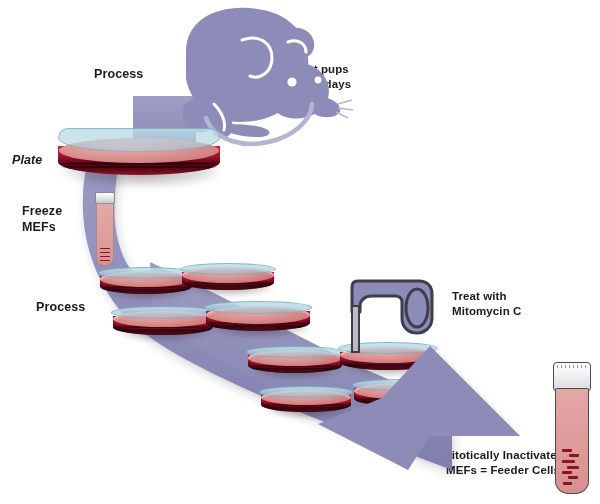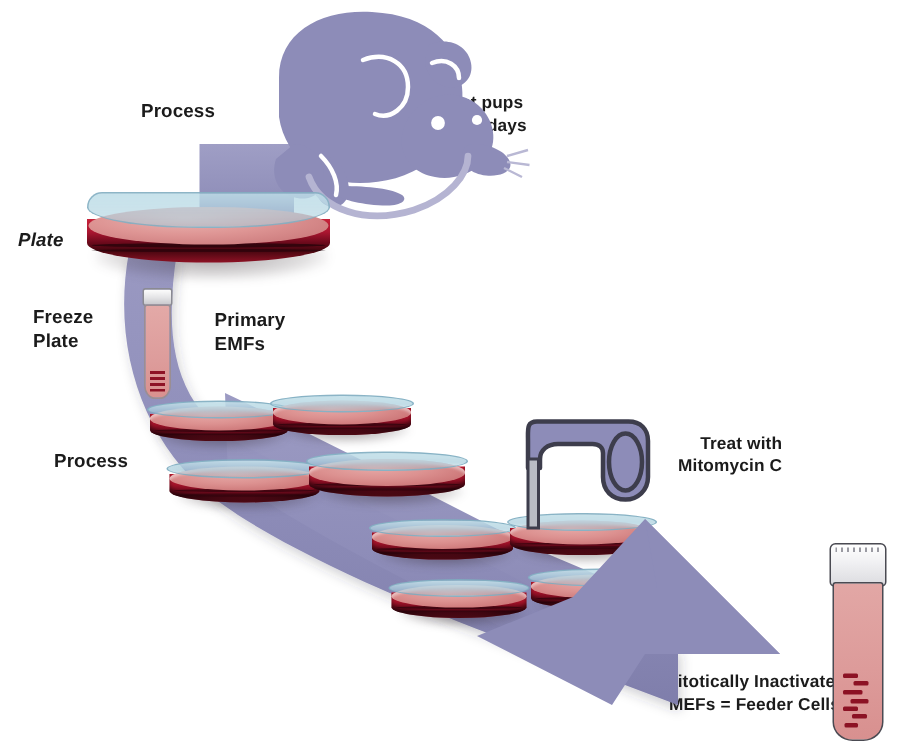--- a/index.html
+++ b/index.html
@@ -14,21 +14,21 @@
   .lbl.md{font-size:12.5px;}
   #title{position:absolute;left:308px;top:152px;width:234px;text-align:center;
          font-size:20.5px;font-weight:bold;color:#111;line-height:1.25;}
 
   #l-process{left:84px;top:66px;padding-left:10px;}
   #l-plate{left:12px;top:152px;font-style:italic;}
   #l-freeze{left:22px;top:203px;}
   #l-expand{left:36px;top:299px;}
   #l-primary{left:143px;top:205px;}
   #l-extract{left:278px;top:62px;}
-  #l-treat{left:452px;top:289px;text-align:right;}
+  #l-treat{left:452px;top:289px;}
   #l-feeder{left:418px;top:448px;text-align:center;width:170px;}
 
   
   svg.layer{position:absolute;left:0;top:0;width:600px;height:504px;}
   #band-layer{z-index:1;}
   #arrowhead-layer{z-index:6;}
   #mouse-layer{z-index:4;}
   #pip-layer{z-index:9;}
 
   
@@ -326,24 +326,22 @@
         <i style="left:34%;top:70%;width:44%"></i>
         <i style="left:12%;top:84%;width:36%"></i>
       </div>
     </div>
   </div>
 
 
   <div class="lbl md" id="l-process">Process</div>
   <div class="lbl md" id="l-plate">Plate</div>
   <div class="lbl md" id="l-freeze">Freeze
-Plate</div>
+MEFs</div>
   <div class="lbl md" id="l-expand">Process</div>
-  <div class="lbl md" id="l-primary">Primary
-EMFs</div>
   <div class="lbl sm" id="l-extract">Extract pups
 at ~14.5 days</div>
   <div class="lbl sm" id="l-treat">Treat with
 Mitomycin C</div>
   <div class="lbl sm" id="l-feeder">Mitotically Inactivated
 MEFs =  Feeder Cells</div>
 
 </div>
 
 </body></html>

